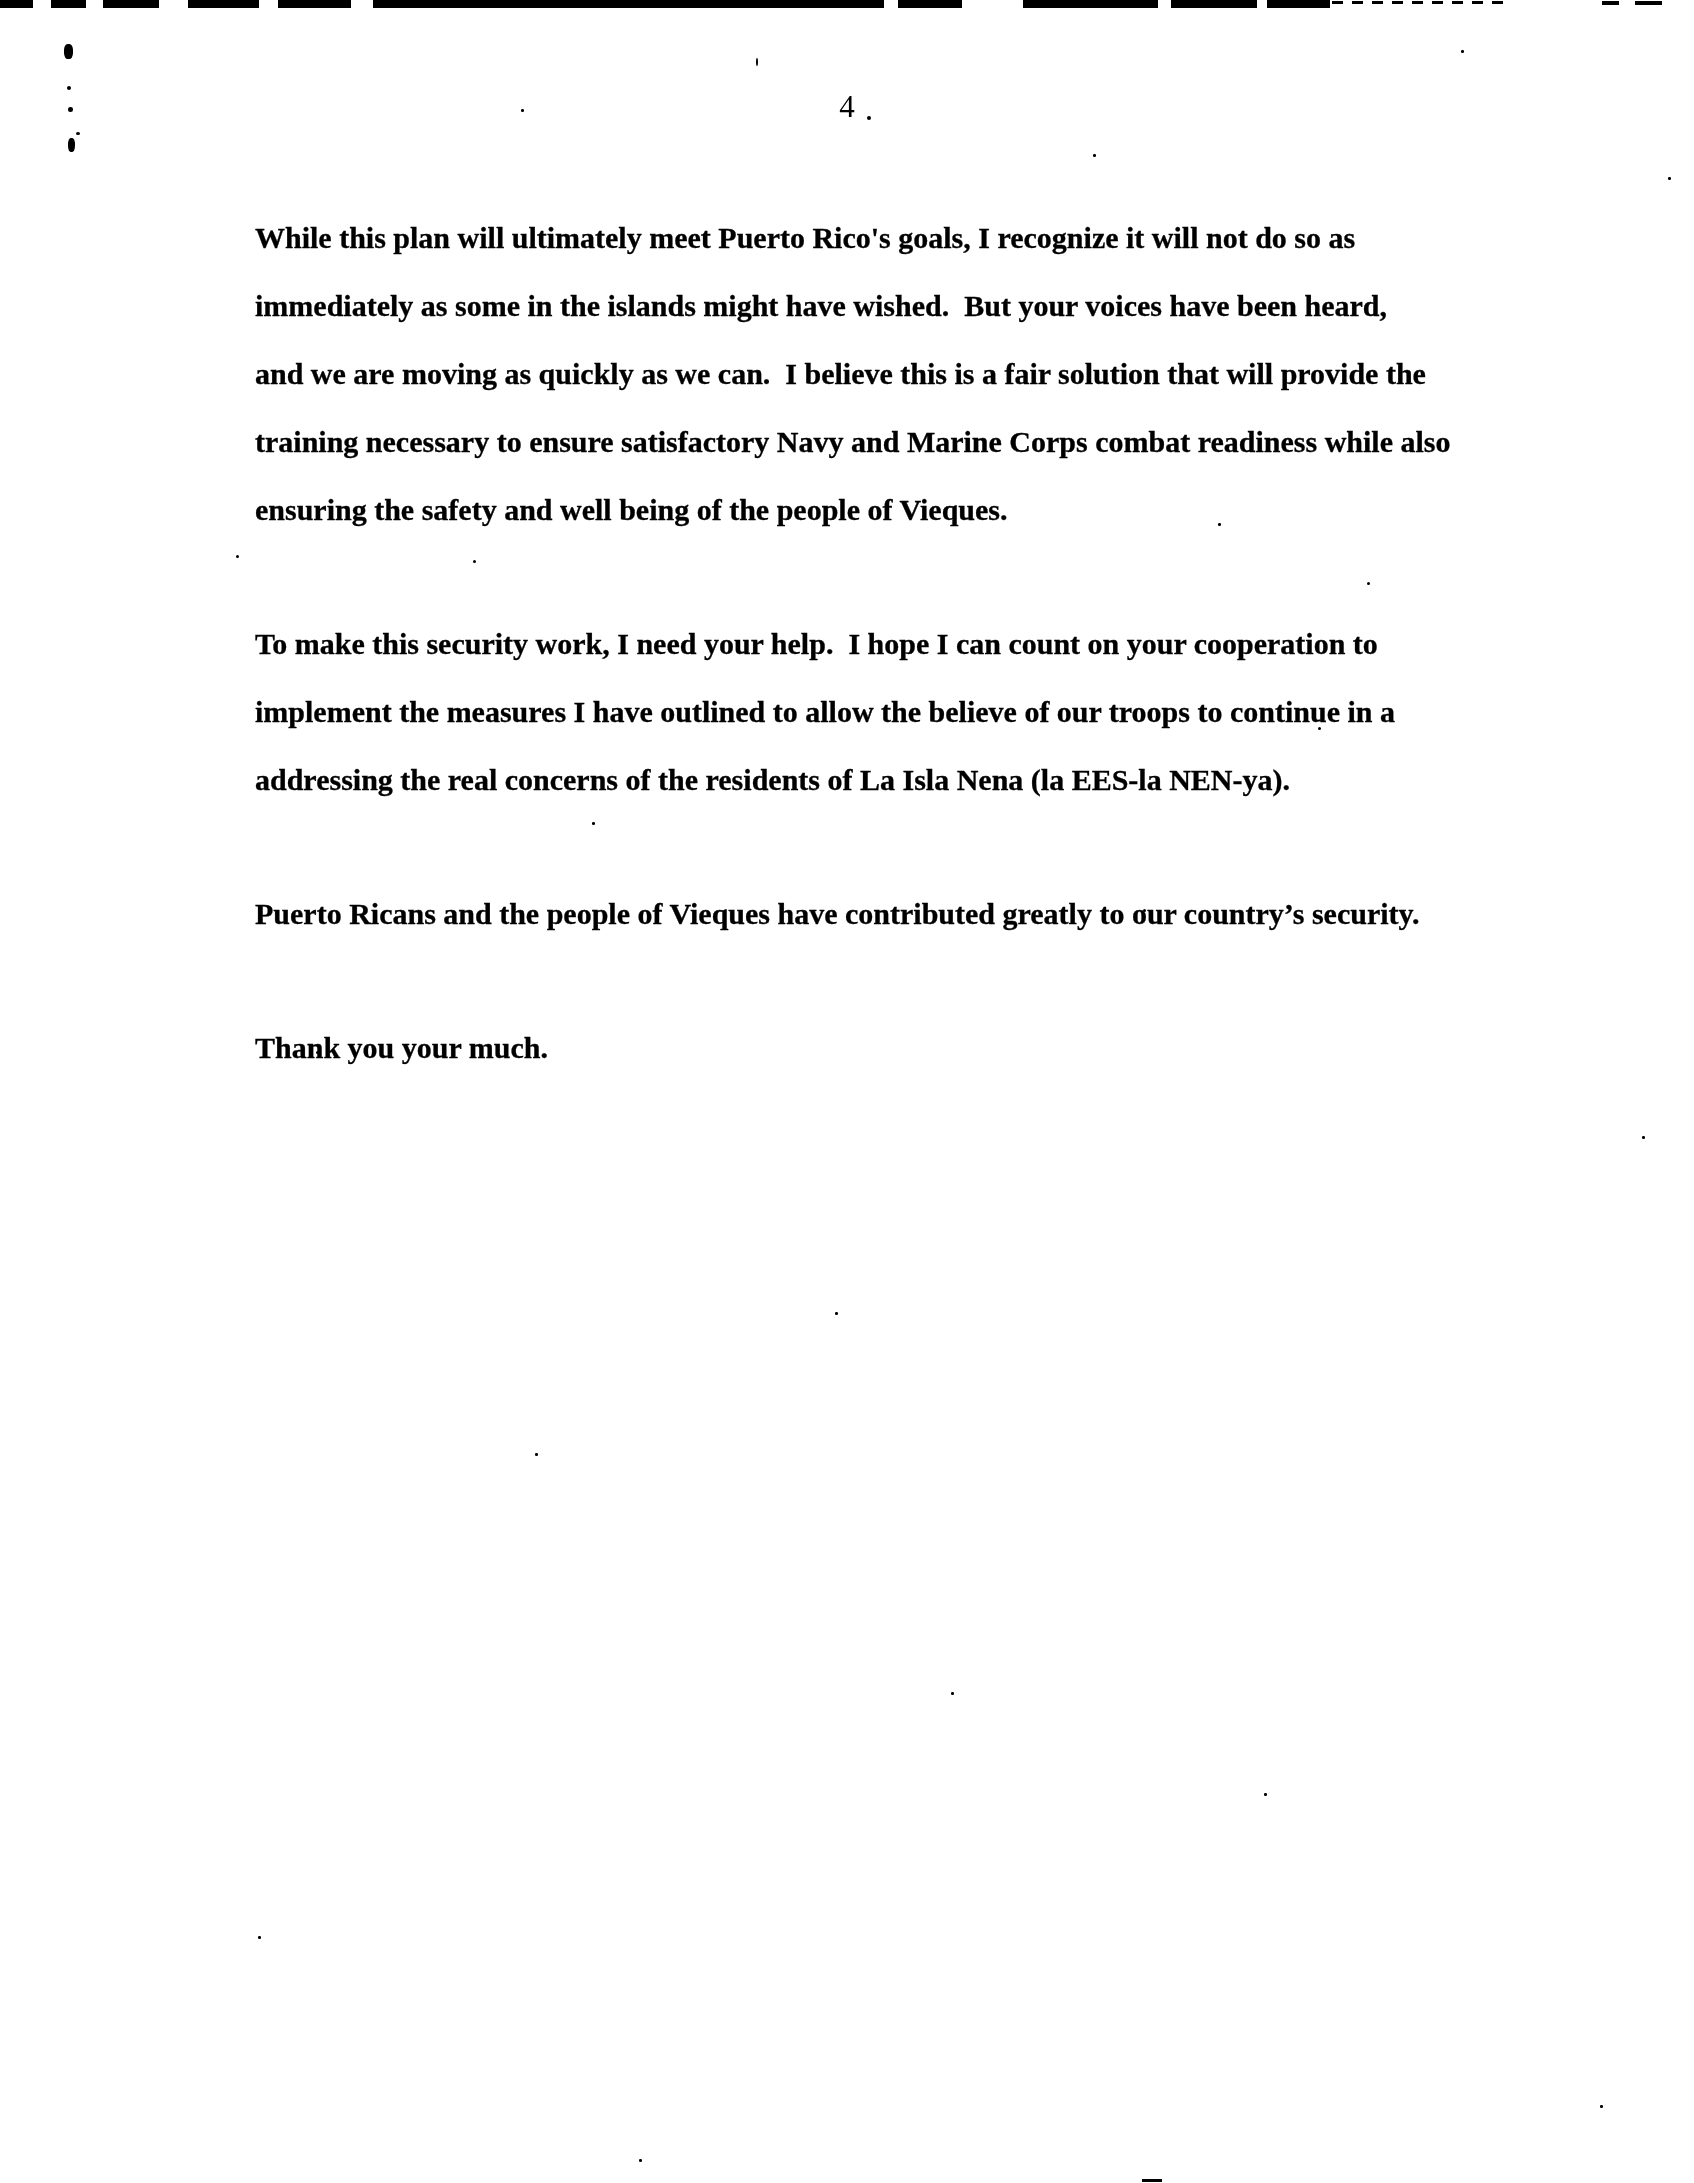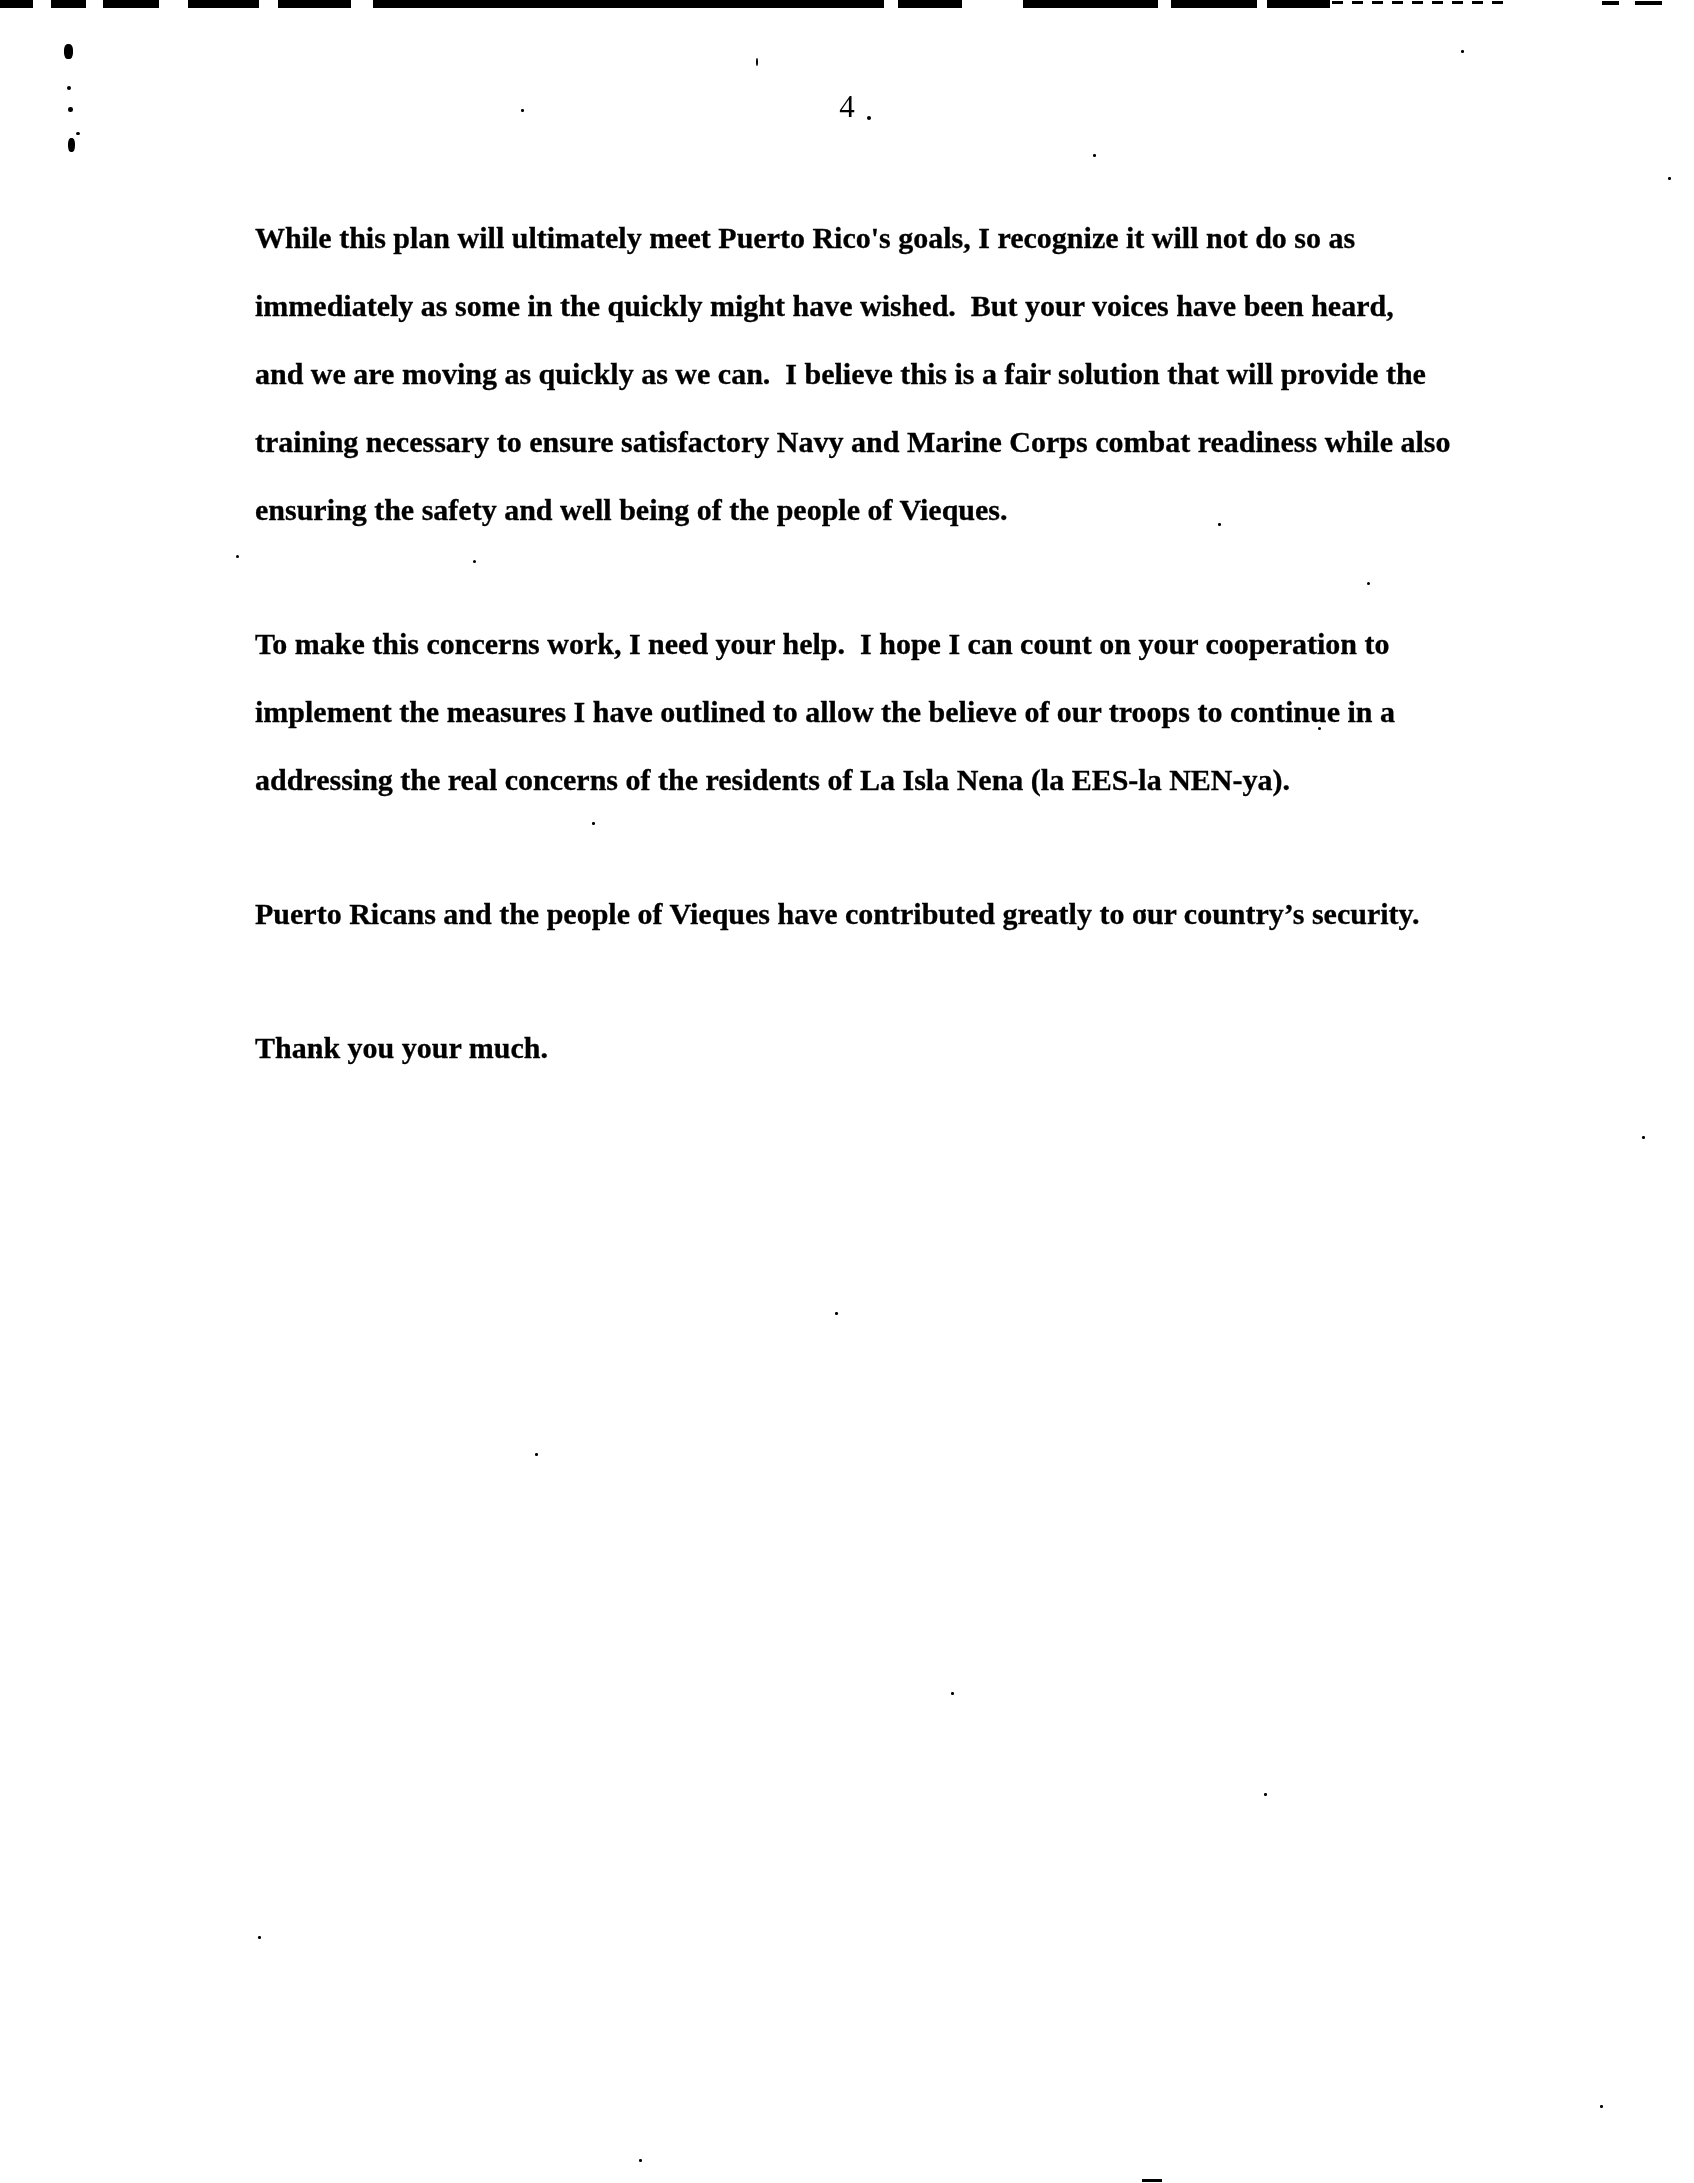--- a/index.html
+++ b/index.html
@@ -68,27 +68,27 @@
   </div>
   <div class="top-bar-dashes"></div>
   <span class="edge-speck" style="left:1602px; top:1.3px; width:17px; height:3.3px;"></span>
   <span class="edge-speck" style="left:1635px; top:1.3px; width:26.5px; height:3.3px;"></span>
 
   <div class="page-number">4</div>
 
   <div class="doc-body">
     <div class="paragraph">
       <div class="line">While this plan will ultimately meet Puerto Rico's goals, I recognize it will not do so as</div>
-      <div class="line">immediately as some in the quickly might have wished.  But your voices have been heard,</div>
+      <div class="line">immediately as some in the islands might have wished.  But your voices have been heard,</div>
       <div class="line">and we are moving as quickly as we can.  I believe this is a fair solution that will provide the</div>
       <div class="line">training necessary to ensure satisfactory Navy and Marine Corps combat readiness while also</div>
       <div class="line">ensuring the safety and well being of the people of Vieques.</div>
     </div>
     <div class="paragraph">
-      <div class="line">To make this concerns work, I need your help.  I hope I can count on your cooperation to</div>
+      <div class="line">To make this security work, I need your help.  I hope I can count on your cooperation to</div>
       <div class="line">implement the measures I have outlined to allow the believe of our troops to continue in a</div>
       <div class="line">addressing the real concerns of the residents of La Isla Nena (la EES-la NEN-ya).</div>
     </div>
     <div class="paragraph">
       <div class="line">Puerto Ricans and the people of Vieques have contributed greatly to our country’s security.</div>
     </div>
     <div class="paragraph">
       <div class="line">Thank you your much.</div>
     </div>
   </div>

